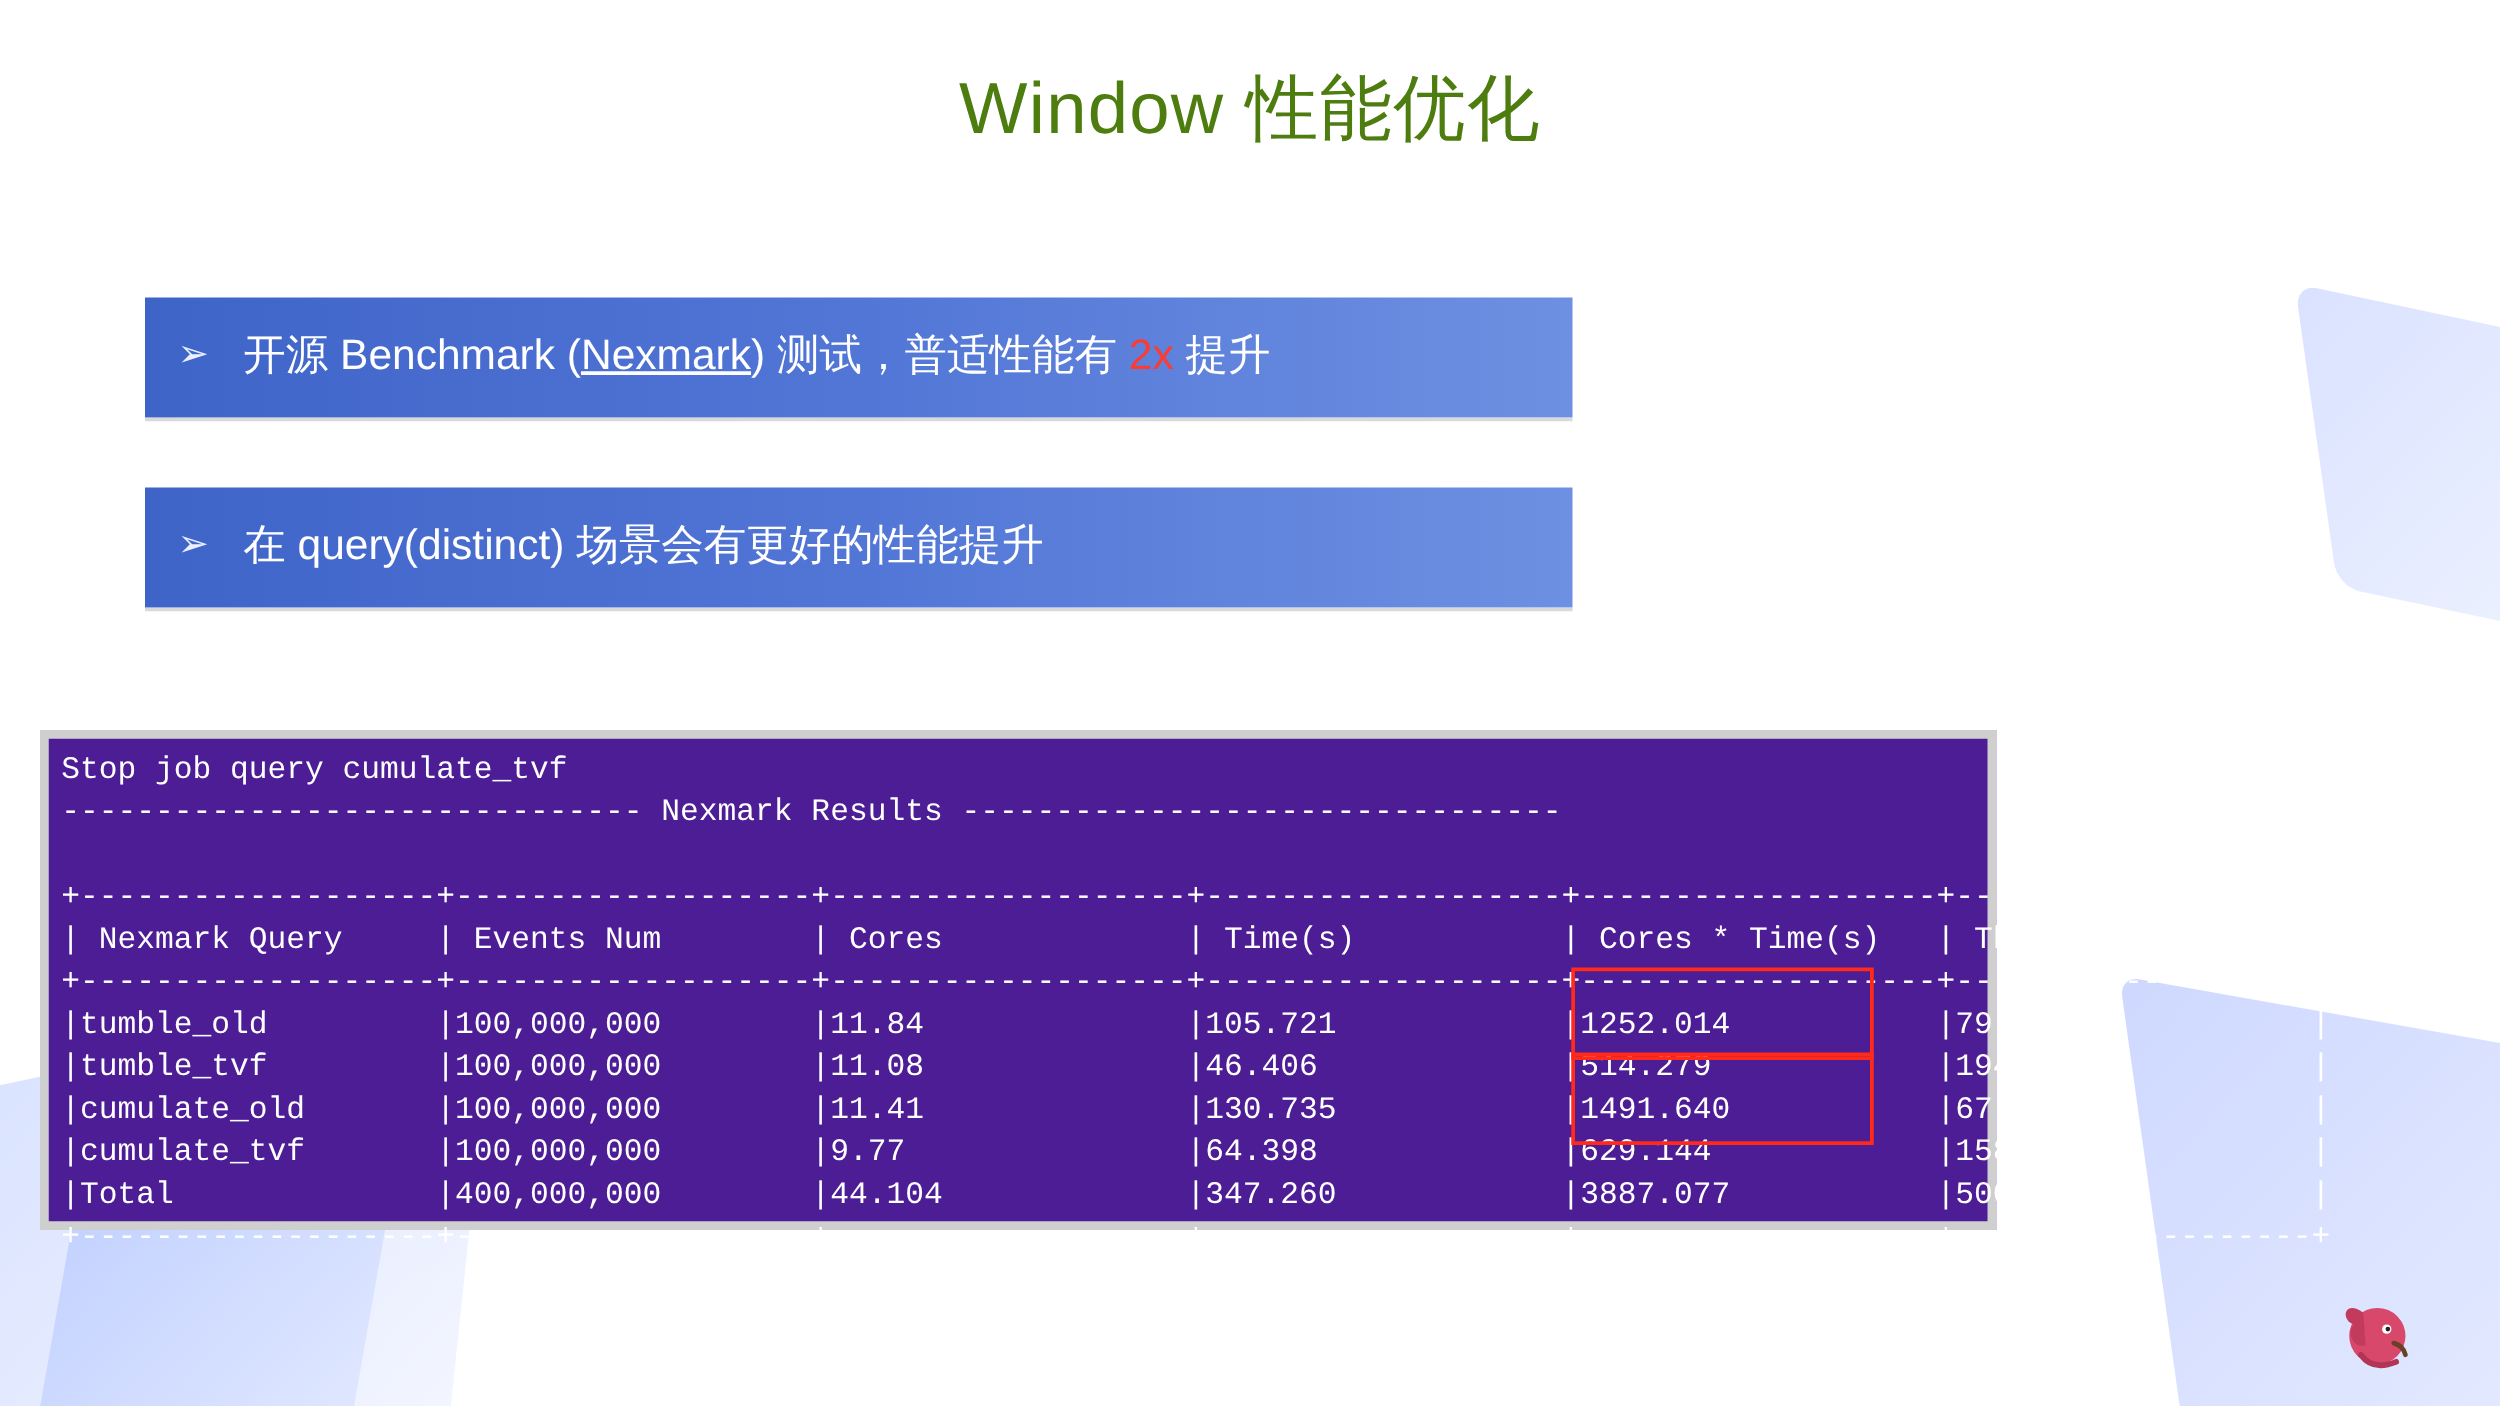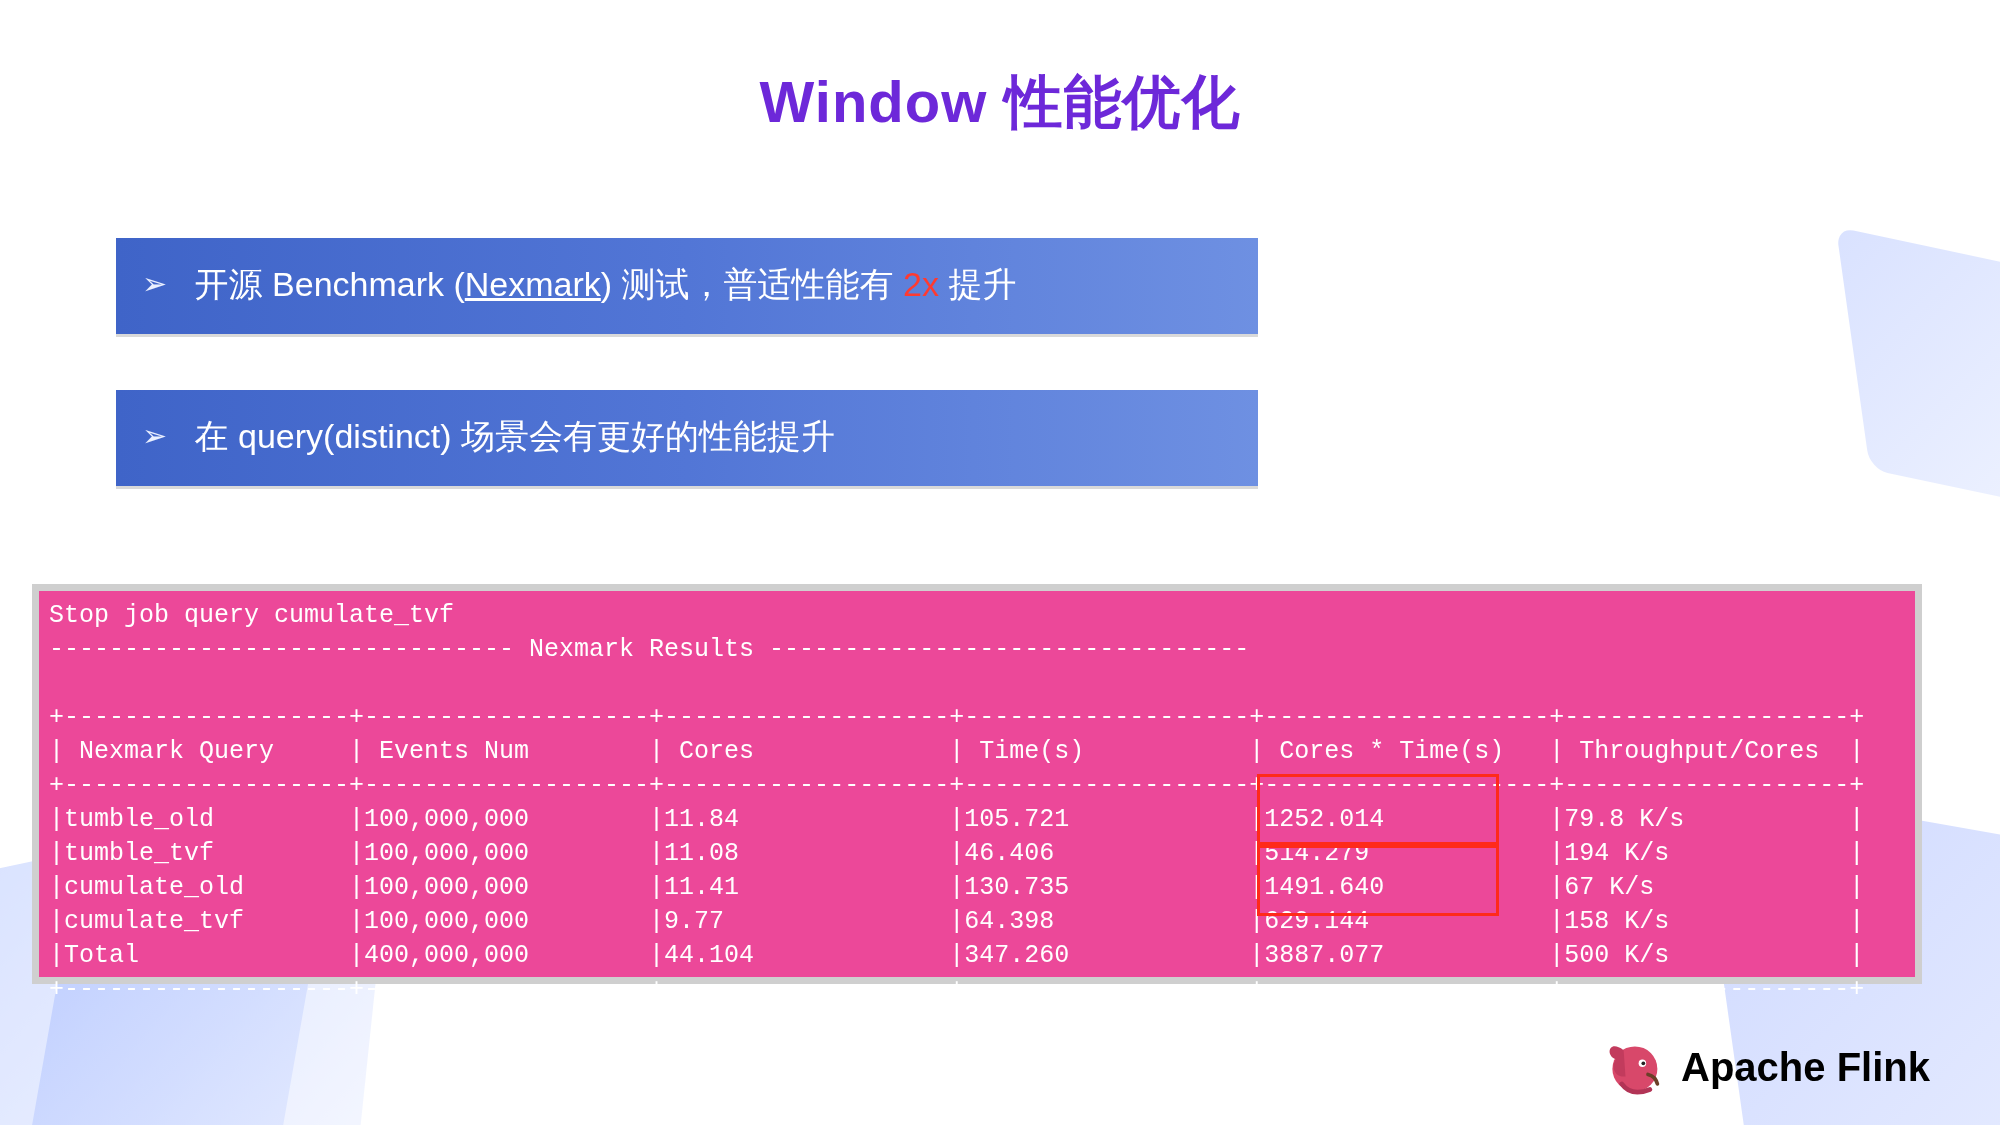--- a/index.html
+++ b/index.html
@@ -3,30 +3,30 @@
 <meta charset="utf-8">
 <style>
   html,body{margin:0;padding:0;width:2000px;height:1125px;background:#fff;font-family:"Microsoft YaHei","PingFang SC",Arial,sans-serif;overflow:hidden;position:relative}
   
   .deco{position:absolute;opacity:.85}
   .bl1{left:-120px;bottom:-120px;width:500px;height:400px;background:linear-gradient(135deg,#b8c9ff 0%,#d6e0ff 60%,#eef2ff 100%);transform:rotate(-12deg) skewX(-18deg);border-radius:14px;filter:blur(.3px);opacity:.55}
   .bl2{left:40px;bottom:-40px;width:260px;height:220px;background:linear-gradient(135deg,#9fb6ff 0%,#cdd9ff 100%);transform:rotate(-8deg) skewX(-18deg);border-radius:10px;opacity:.45}
   .br1{right:-140px;bottom:-80px;width:420px;height:380px;background:linear-gradient(135deg,#a6b9ff 0%,#dbe3ff 100%);transform:rotate(10deg) skewX(18deg);border-radius:16px;opacity:.55}
   .tr1{right:-110px;top:260px;width:260px;height:230px;background:linear-gradient(135deg,#b3c4ff 0%,#e4ebff 100%);transform:rotate(12deg) skewX(20deg);border-radius:18px;opacity:.5}
   
-  .title{position:absolute;top:64px;left:50%;transform:translateX(-50%);color:#6d28d9;font-weight:700;font-size:58px;letter-spacing:1px}
+  .title{position:absolute;top:48px;left:50%;transform:translateX(-50%);color:#4d7c0f;font-weight:400;font-size:58px;letter-spacing:1px}
   
   .banner{position:absolute;left:116px;width:1090px;padding:24px 26px 28px;color:#fff;font-size:34px;line-height:1.3;background:linear-gradient(90deg,#3f64c8 0%,#5276d6 50%,#6e90e2 100%);box-shadow:0 3px 0 rgba(0,0,0,.15)}
   .banner .arrow{display:inline-block;margin-right:18px;font-size:30px;color:#eaf0ff;transform:translateY(-2px)}
   .banner .ul{text-decoration:underline}
   .banner .hl{color:#ff3a30;font-weight:400}
   .b1{top:238px}
   .b2{top:390px}
   
-  .term{position:absolute;left:32px;top:584px;width:1890px;height:400px;background:#ec4899;color:#fff;font-family:"Menlo","Consolas","Courier New",monospace;font-size:25px;line-height:34px;border:7px solid #cfcfcf;box-sizing:border-box;padding:8px 10px;white-space:pre}
+  .term{position:absolute;left:32px;top:584px;width:1565px;height:400px;background:#4c1d95;color:#fff;font-family:"Menlo","Consolas","Courier New",monospace;font-size:25px;line-height:34px;border:7px solid #cfcfcf;box-sizing:border-box;padding:8px 10px;white-space:pre}
   .redbox{position:absolute;border:3px solid #ff2a1a;box-sizing:border-box}
   
   .brand{position:absolute;right:70px;bottom:28px;display:flex;align-items:center;gap:18px}
   .brand .name{font-size:40px;font-weight:800;color:#000}
   .squirrel{width:60px;height:60px}
 </style>
 </head>
 <body>
 
 <div class="deco bl1"></div>
@@ -66,14 +66,13 @@
   <span class="squirrel">
     <svg viewBox="0 0 64 64" width="60" height="60">
       <circle cx="34" cy="34" r="24" fill="#d8486a"></circle>
       <path d="M22 14 C6 2 2 20 14 24 C8 30 12 44 24 42" fill="#c23b5d"></path>
       <circle cx="42" cy="28" r="4" fill="#fff"></circle>
       <circle cx="43" cy="28" r="2" fill="#222"></circle>
       <path d="M48 40 q8 2 10 10" stroke="#6a4028" stroke-width="4" fill="none" stroke-linecap="round"></path>
       <path d="M20 50 q10 14 30 6" stroke="#b23456" stroke-width="5" fill="none" stroke-linecap="round"></path>
     </svg>
   </span>
-  <span class="name">Apache Flink</span>
 </div>
 
 </body></html>

